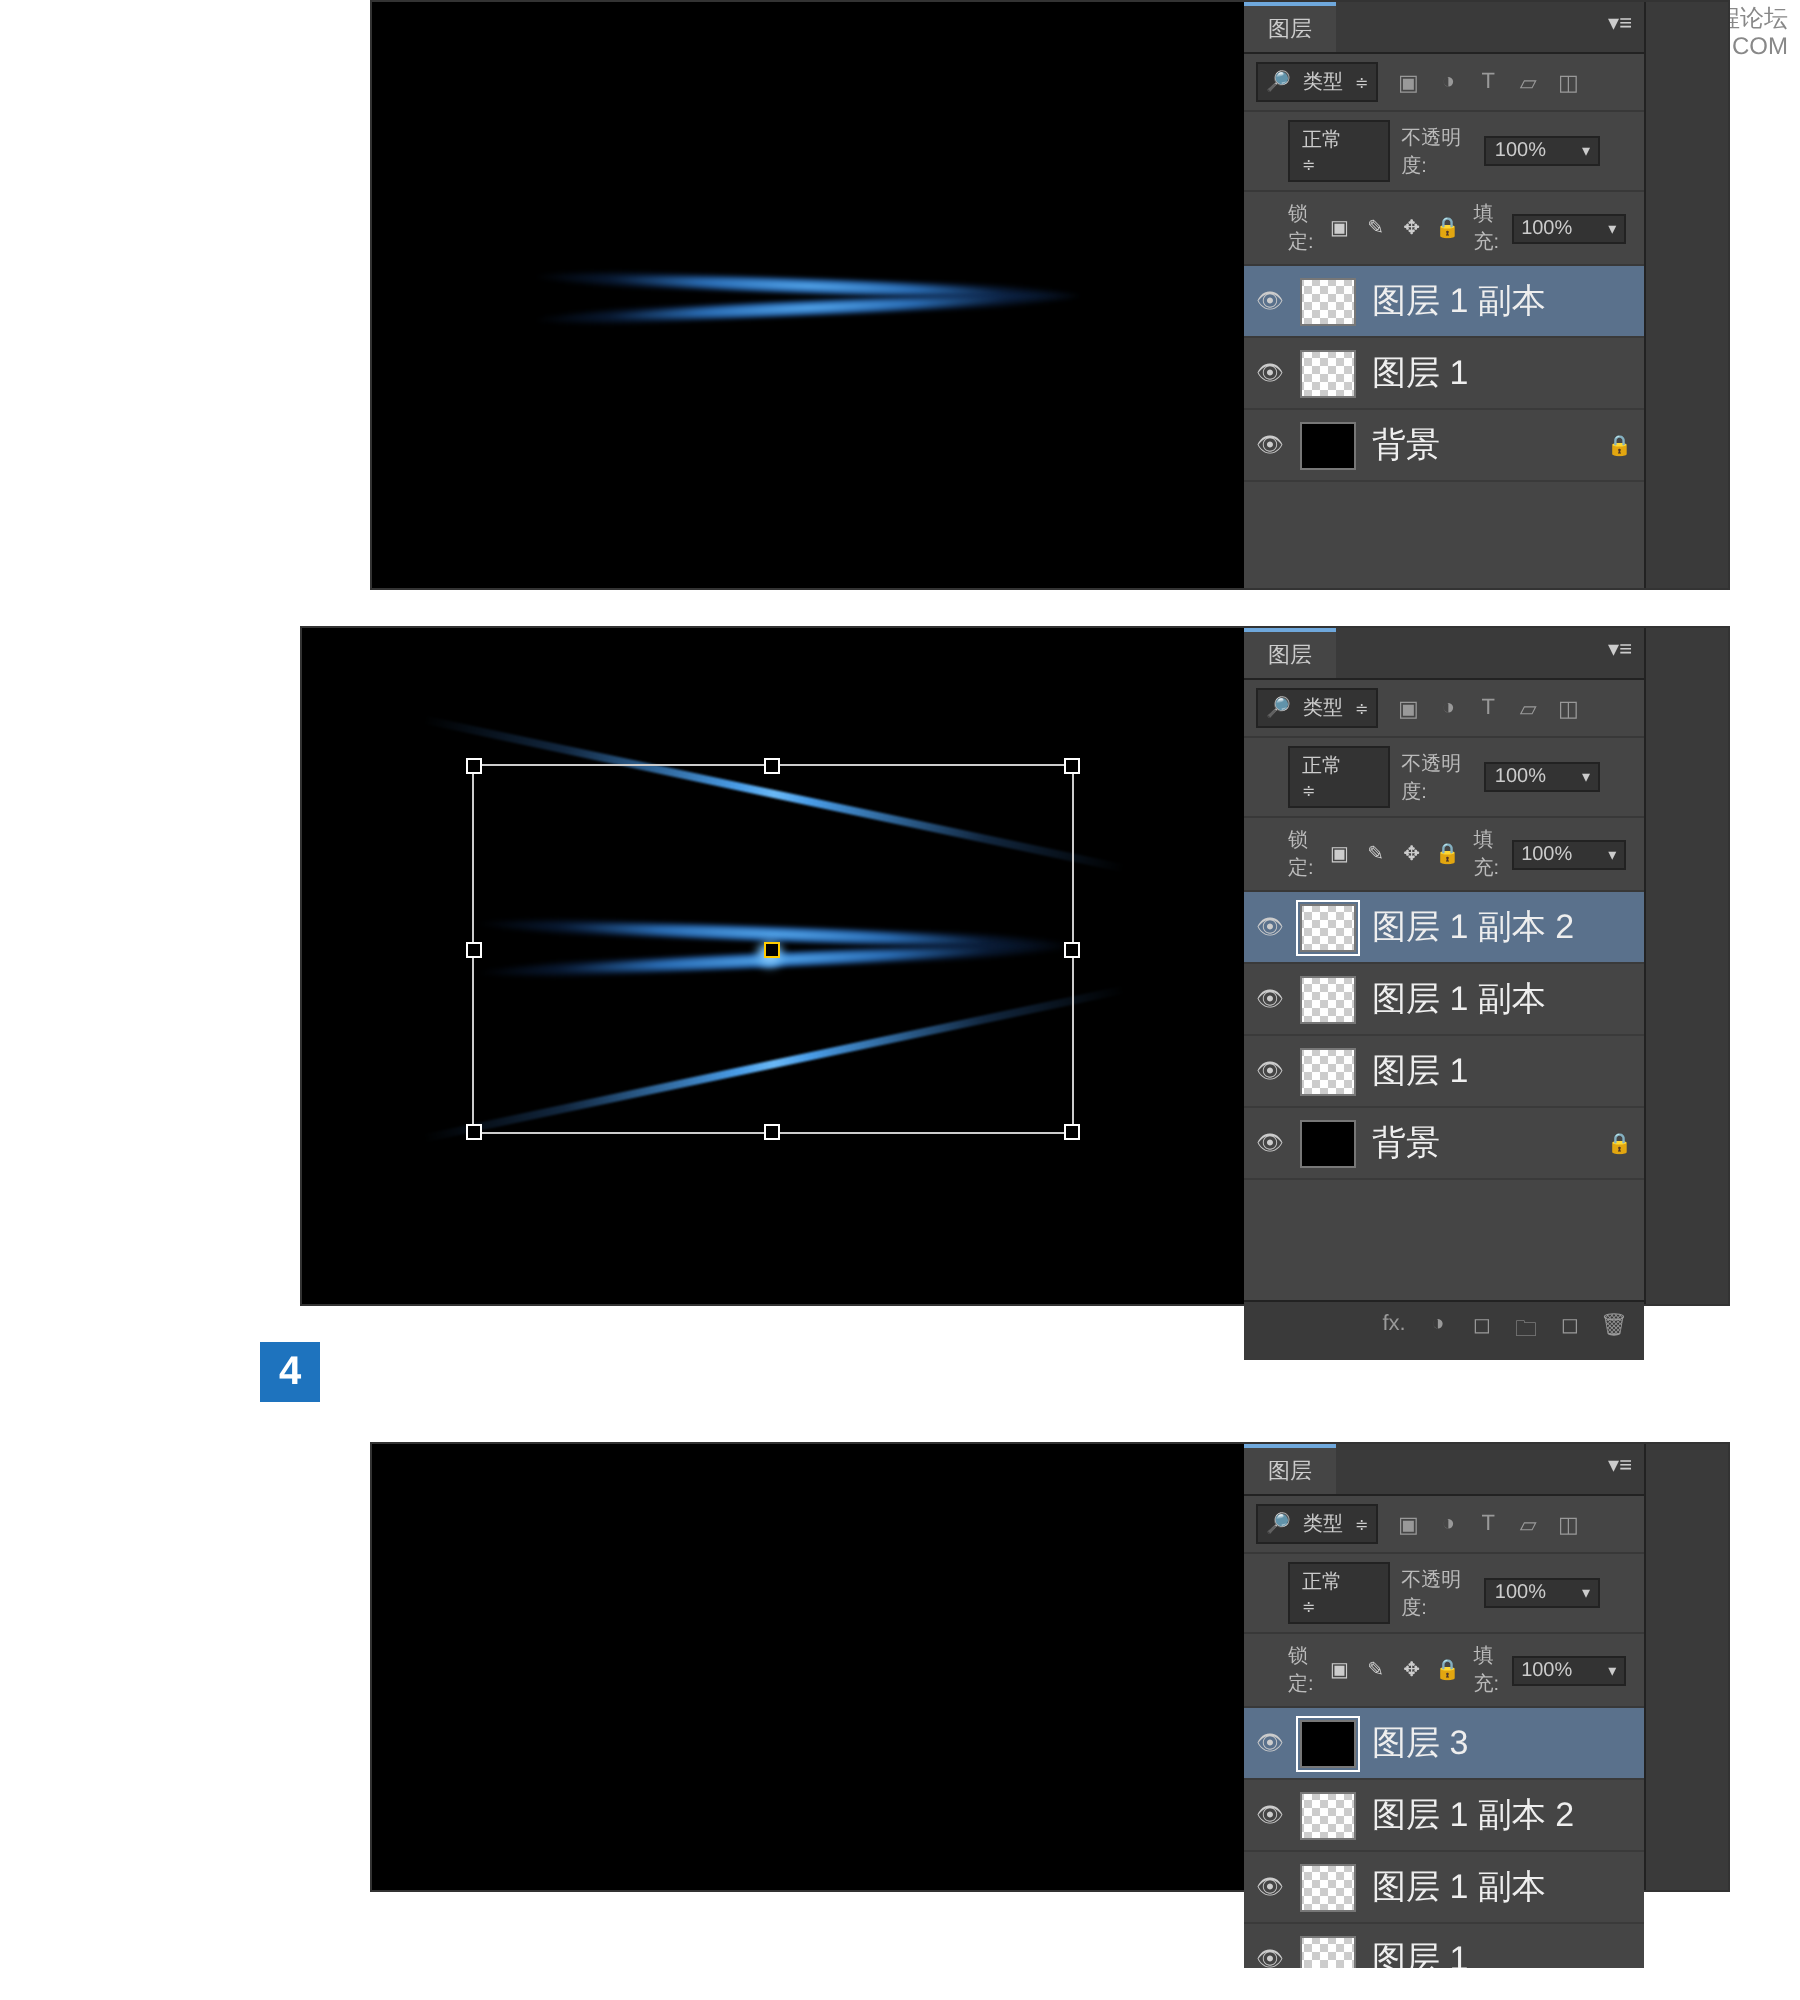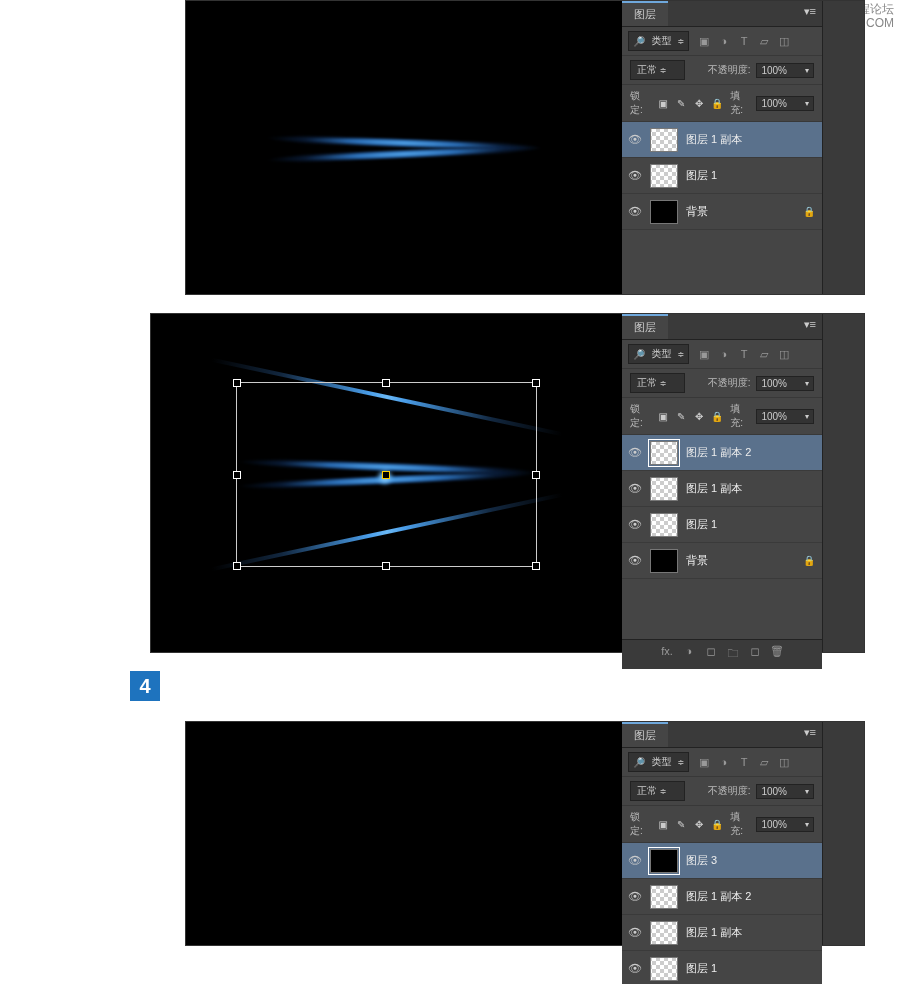--- a/index.html
+++ b/index.html
@@ -24,36 +24,36 @@
 .side-right { width: 42px; background: #3a3a3a; border-left: 1px solid #222; }
 .layers-panel { width: 200px; background: #454545; font-size: 11px; color: #ccc; }
 .panel-tab { background: #3a3a3a; padding: 0; display: flex; border-bottom: 1px solid #222; }
 .tab-active { background: #454545; padding: 4px 12px; border-top: 2px solid #6fa8dc; }
 .panel-menu { margin-left: auto; padding: 4px 6px; cursor: pointer; }
 .filter-row { display: flex; align-items: center; padding: 4px 6px; gap: 4px; border-bottom: 1px solid #383838; }
 .kind-select { background: #333; border: 1px solid #222; color: #ccc; padding: 2px 4px; font-size: 10px; display: flex; align-items: center; gap: 6px; }
 .chev { font-size: 8px; }
 .filter-icons { display: flex; gap: 6px; margin-left: 4px; font-size: 11px; color: #999; }
 .filter-ico { width: 14px; text-align: center; cursor: pointer; }
-.blend-row, .lock-row { display: flex; align-items: center; padding: 4px 8px; gap: 6px; border-bottom: 1px solid #383838; }
+.blend-row, .lock-row { display: flex; align-items: center; padding: 4px 22px; gap: 6px; border-bottom: 1px solid #383838; }
 .blend-select { background: #333; border: 1px solid #222; color: #ccc; padding: 2px 18px 2px 6px; font-size: 10px; position: relative; }
 .lbl { font-size: 10px; color: #bbb; margin-left: auto; }
 .val-box { background: #333; border: 1px solid #222; padding: 1px 4px; font-size: 10px; display: flex; align-items: center; gap: 18px; }
 .lock-icons { display: flex; gap: 4px; font-size: 10px; }
 .lock-ico { width: 14px; text-align: center; }
 .layer-list { background: #454545; }
 .layer-item { display: flex; align-items: center; padding: 4px 6px; gap: 8px; border-bottom: 1px solid #3a3a3a; height: 36px; }
 .layer-item.selected { background: #5a718c; }
 .vis-eye { width: 14px; font-size: 11px; color: #ccc; cursor: pointer; }
 .thumb { width: 28px; height: 24px; border: 1px solid #777; background: #000; flex-shrink: 0; }
 .thumb.checker { background: repeating-conic-gradient(#ccc 0% 25%, #fff 0% 50%) 50% / 8px 8px; }
 .thumb.framed { outline: 1px solid #fff; outline-offset: 1px; }
-.layer-name { font-size: 11px; color: #eee; }
+.layer-name { font-size: 17px; color: #eee; }
 .layer-lock { margin-left: auto; font-size: 10px; color: #999; }
-.panel-footer { display: flex; justify-content: center; gap: 8px; padding: 5px 8px; background: #3a3a3a; border-top: 1px solid #222; font-size: 11px; color: #999; font-style: italic; }
+.panel-footer { display: flex; justify-content: flex-end; gap: 8px; padding: 5px 8px; background: #3a3a3a; border-top: 1px solid #222; font-size: 11px; color: #999; font-style: italic; }
 .foot-ico { width: 14px; text-align: center; cursor: pointer; font-style: normal; }
 .step-row { display: flex; align-items: flex-start; gap: 14px; margin: 10px 130px 20px 130px; }
 .step-num { width: 30px; height: 30px; background: #1e73be; color: #fff; font-size: 20px; font-weight: bold; display: flex; align-items: center; justify-content: center; flex-shrink: 0; }
 .step-text { font-size: 18px; color: #333; line-height: 2; }
 .watermark { position: absolute; top: 2px; right: 6px; font-size: 12px; color: #888; text-align: right; line-height: 1.2; font-family: sans-serif; }
 </style>
 </head>
 <body>
 
 <div class="container">

